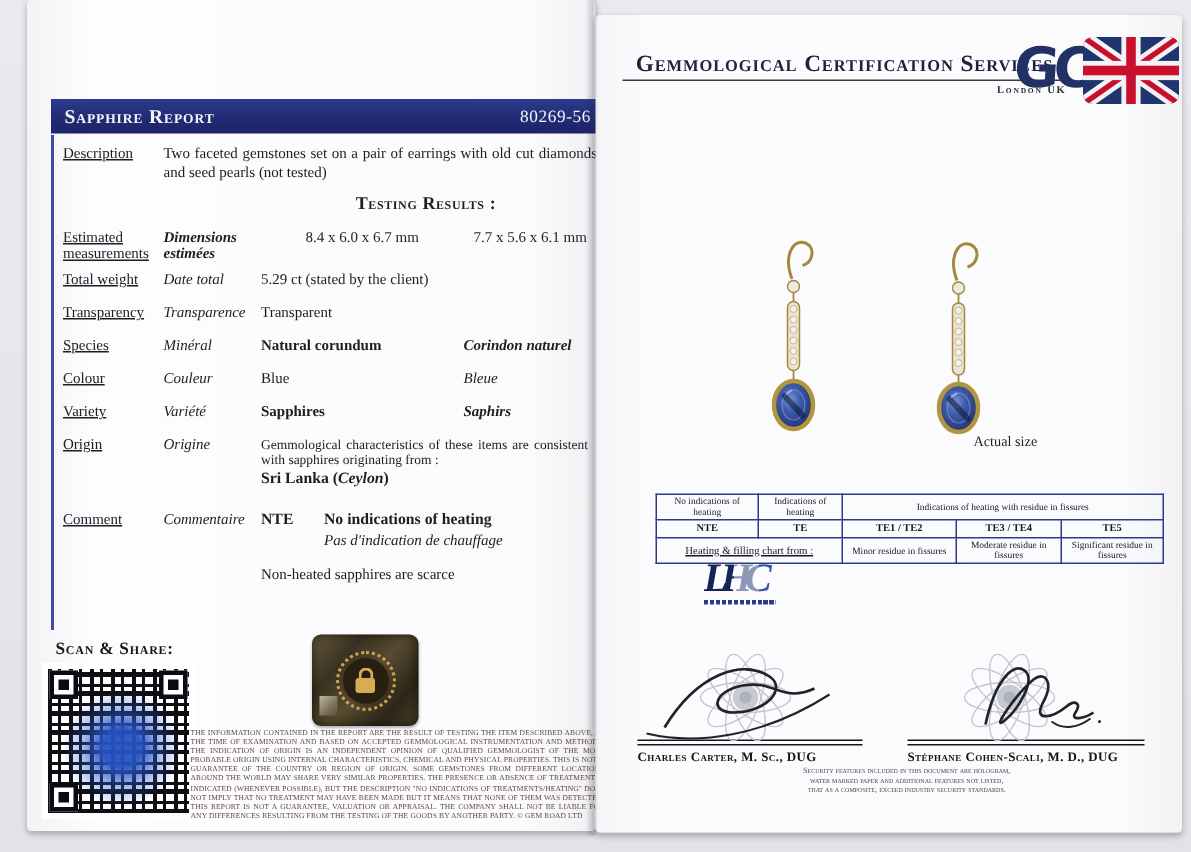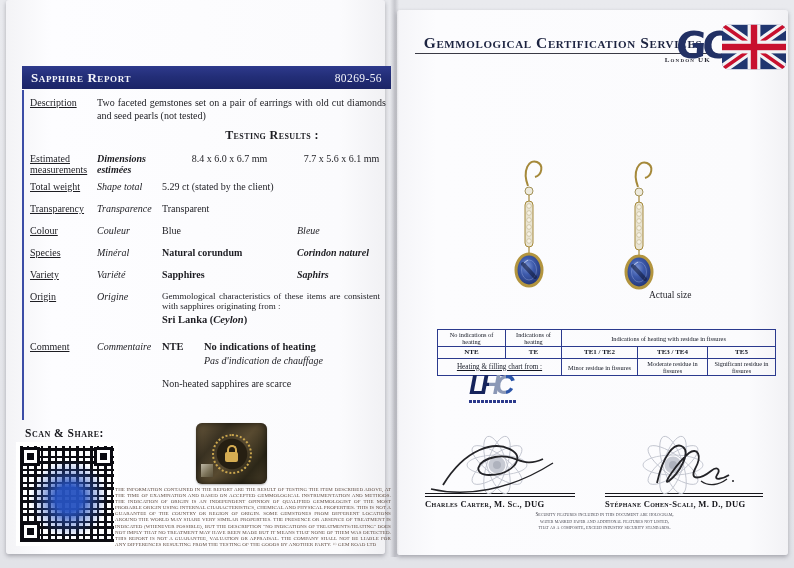--- a/index.html
+++ b/index.html
@@ -1,21 +1,21 @@
 <!DOCTYPE html>
 <html><head>
 <meta charset="utf-8">
 <style>
   html,body{margin:0;padding:0;}
   body{width:794px;height:568px;background:#e4e5e9;font-family:"Liberation Serif","DejaVu Serif",serif;overflow:hidden;}
   .canvas{position:relative;width:794px;height:568px;background:linear-gradient(180deg,#e9eaee 0%,#e2e3e8 100%);}
 
   
   .page{position:absolute;background:#fbfbfd;border-radius:3px;box-shadow:0 2px 4px rgba(50,50,60,.35);}
-  .page-left{left:6px;top:0;width:379px;height:554px;
+  .page-left{left:18px;top:0;width:379px;height:554px;
     background:linear-gradient(90deg,#f3f3f6 0%,#fdfdff 12%,#fbfbfd 88%,#f1f1f4 100%);}
   .page-right{left:397px;top:10px;width:391px;height:545px;
     background:linear-gradient(90deg,#f5f5f8 0%,#fcfcfe 10%,#fbfbfd 90%,#f2f2f5 100%);}
   .seam{position:absolute;left:390px;top:0;width:9px;height:557px;
     background:linear-gradient(90deg,rgba(0,0,0,0) 0%,rgba(40,40,55,.14) 40%,rgba(40,40,55,.18) 55%,rgba(0,0,0,0) 100%);}
 
   
   .report-bar{position:absolute;left:16px;top:66px;width:369px;height:23px;box-sizing:border-box;
     background:linear-gradient(180deg,#2e3a8c 0%,#232e78 45%,#1b2466 100%);
     color:#f4f5fb;display:flex;justify-content:space-between;align-items:center;padding:0 9px;}
@@ -85,21 +85,21 @@
   .actual-size{position:absolute;left:252px;top:280px;font-size:9.5px;color:#1f1f26;text-align:center;}
 
   table.heat{position:absolute;left:40px;top:319px;width:338px;border-collapse:collapse;
     font-size:6.3px;line-height:7px;color:#141824;text-align:center;table-layout:fixed;}
   table.heat td{border:1px solid #2b3a8e;padding:1px 2px;vertical-align:middle;}
   td.code{font-weight:bold;font-size:7px;line-height:9px;}
   td.open-bottom{border-bottom:none;font-size:7.2px;}
   .chart-src{text-decoration:underline;white-space:nowrap;}
 
   .lhc-logo{position:absolute;left:72px;top:360px;width:60px;}
-  .lhc-text{font-family:Liberation Sans, sans-serif;font-style:italic;font-weight:bold;font-size:27px;
+  .lhc-text{font-family:Liberation Serif, serif;font-style:italic;font-weight:bold;font-size:27px;
     line-height:30px;letter-spacing:-5px;
     background:linear-gradient(90deg,#16245c 0 34%,#8b98b6 34% 62%,#2c55a8 62%);
     -webkit-background-clip:text;background-clip:text;color:transparent;}
   .lhc-tag{width:48px;height:2.5px;margin-top:0px;
     background:repeating-linear-gradient(90deg,#2c3a8c 0 3px,#fff 3px 4px);}
 
   .sig-block{position:absolute;top:425px;}
   .sig-left{left:28px;width:150px;}
   .sig-right{left:208px;width:158px;}
   .sig-art{display:block;}
@@ -135,43 +135,43 @@
 
       <div class="frow" style="margin-bottom:6px;">
         <span class="lbl2" style="padding-right:10px;">Estimated measurements</span>
         <span class="fr" style="white-space:normal;padding-right:8px;font-weight:bold;">Dimensions estimées</span>
         <span class="v-center">8.4 x 6.0 x 6.7 mm</span>
         <span class="v-center">7.7 x 5.6 x 6.1 mm</span>
       </div>
 
       <div class="frow">
         <span class="lbl">Total weight</span>
-        <span class="fr">Shape total</span>
+        <span class="fr">Date total</span>
         <span style="grid-column:3/5;">5.29 ct (stated by the client)</span>
       </div>
 
 
       <div class="frow">
         <span class="lbl">Transparency</span>
         <span class="fr">Transparence</span>
         <span style="grid-column:3/5;">Transparent</span>
+      </div>
+
+      <div class="frow">
+        <span class="lbl">Species</span>
+        <span class="fr">Minéral</span>
+        <span class="b">Natural corundum</span>
+        <span class="bi">Corindon naturel</span>
       </div>
 
       <div class="frow">
         <span class="lbl">Colour</span>
         <span class="fr">Couleur</span>
         <span>Blue</span>
         <span class="i">Bleue</span>
-      </div>
-
-      <div class="frow">
-        <span class="lbl">Species</span>
-        <span class="fr">Minéral</span>
-        <span class="b">Natural corundum</span>
-        <span class="bi">Corindon naturel</span>
       </div>
 
       <div class="frow">
         <span class="lbl">Variety</span>
         <span class="fr">Variété</span>
         <span class="b">Sapphires</span>
         <span class="bi">Saphirs</span>
       </div>
 
       <div class="frow" style="margin-bottom:16px;">

